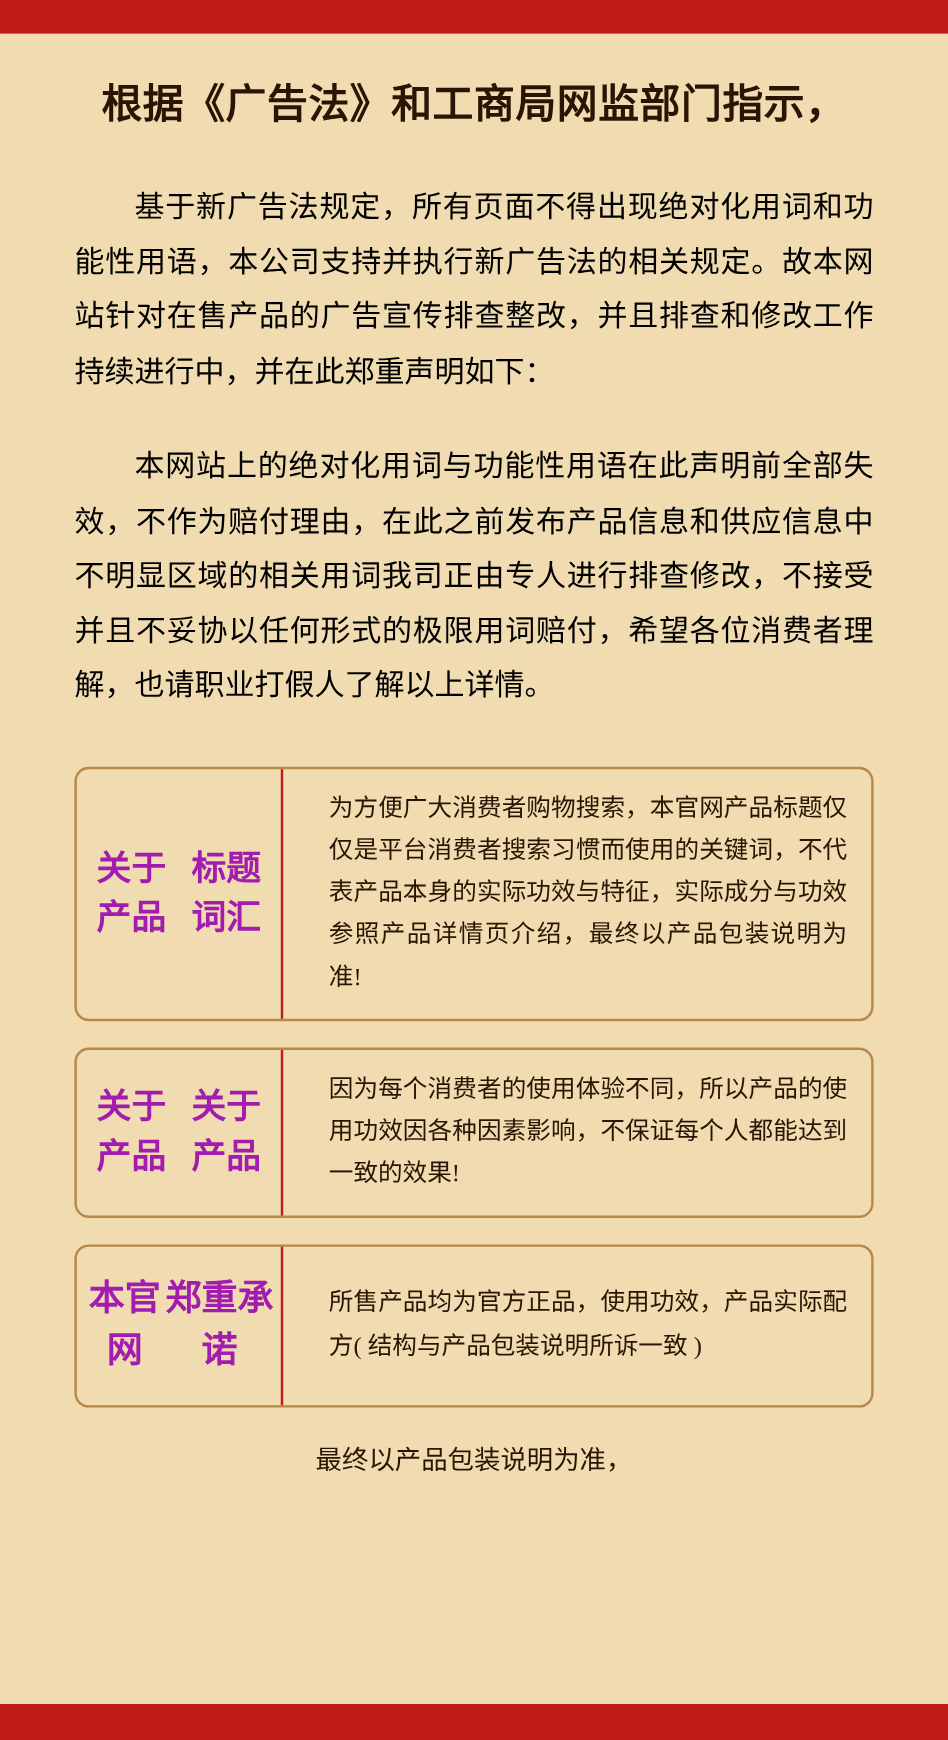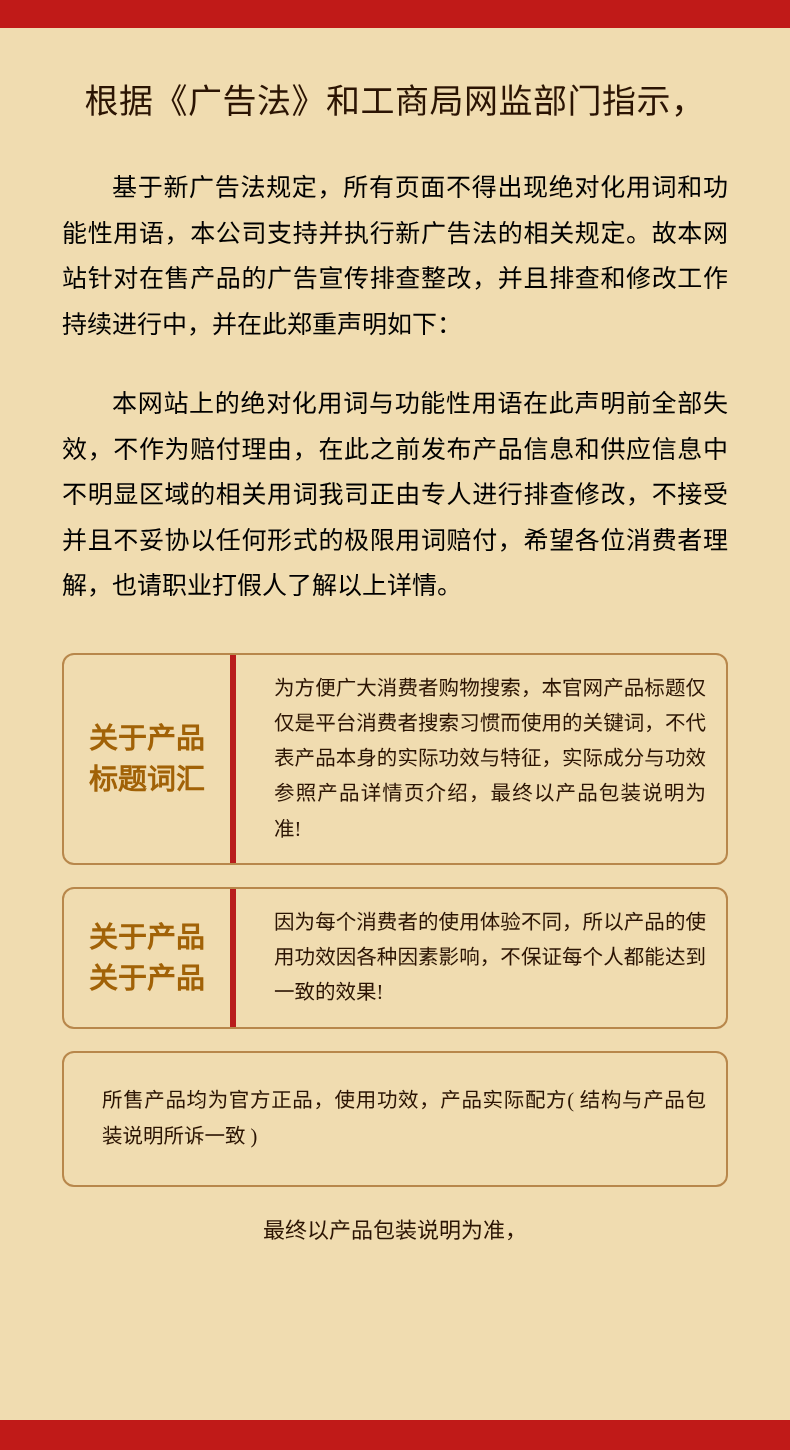--- a/index.html
+++ b/index.html
@@ -25,23 +25,23 @@
     left: 0;
     top: 28px;
     width: 790px;
     height: 1392px;
     background: #f0dcb0;
     box-sizing: border-box;
     padding: 0 62px;
   }
   .headline {
     margin: 0;
-    padding-top: 46px;
+    padding-top: 32px;
     color: #2b1403;
-    font-weight: normal;
+    font-weight: bold;
     font-size: 34px;
     line-height: 1.62;
     text-align: center;
     letter-spacing: 0.5px;
   }
   .headline .l2 {
     display: block;
   }
   .para {
     margin: 0;
@@ -63,25 +63,25 @@
     border-radius: 12px;
     display: flex;
     align-items: stretch;
     box-sizing: border-box;
     margin-bottom: 22px;
     min-height: 126px;
   }
   .box-title {
     flex: 0 0 172px;
     display: flex;
-    flex-direction: column;
+    flex-direction: row;
     align-items: center;
     justify-content: center;
-    border-right: 6px solid #b91c1c;
-    color: #a16207;
+    border-right: 2px solid #b91c1c;
+    color: #a21caf;
     font-weight: bold;
     font-size: 29px;
     line-height: 1.42;
     padding: 12px 6px;
     box-sizing: border-box;
     text-align: center;
   }
   .box-body {
     flex: 1 1 auto;
     display: flex;
@@ -131,20 +131,24 @@
 
       <div class="box box-2">
         <div class="box-title">
           <span>关于产品</span>
           <span>关于产品</span>
         </div>
         <div class="box-body">因为每个消费者的使用体验不同，所以产品的使用功效因各种因素影响，不保证每个人都能达到一致的效果!</div>
       </div>
 
       <div class="box box-3">
+        <div class="box-title">
+          <span>本官网</span>
+          <span>郑重承诺</span>
+        </div>
         <div class="box-body">所售产品均为官方正品，使用功效，产品实际配方( 结构与产品包装说明所诉一致 )</div>
       </div>
 
     </div>
 
     <div class="footer">
       <span>最终以产品包装说明为准，</span>
     </div>
 
   </div>

